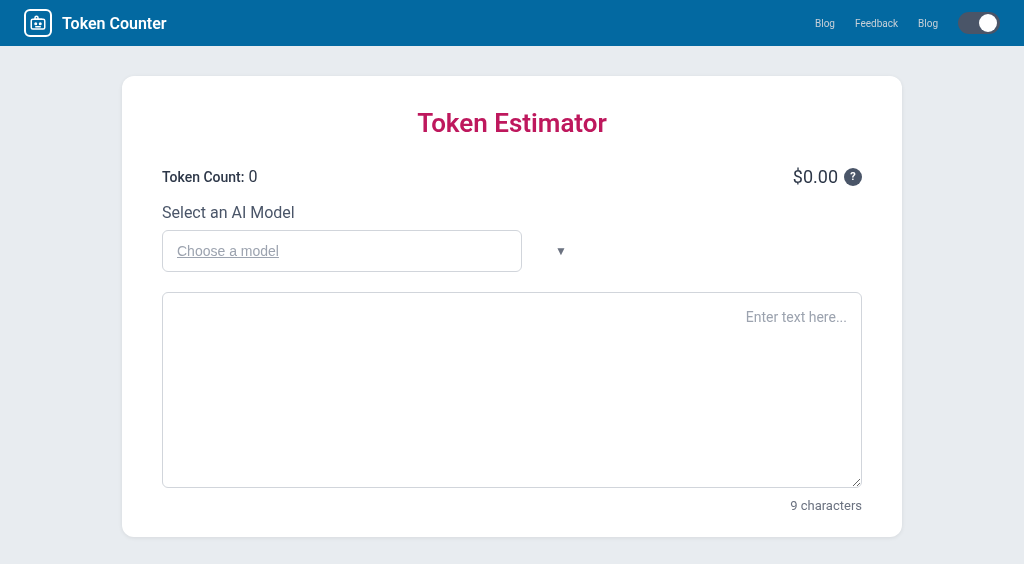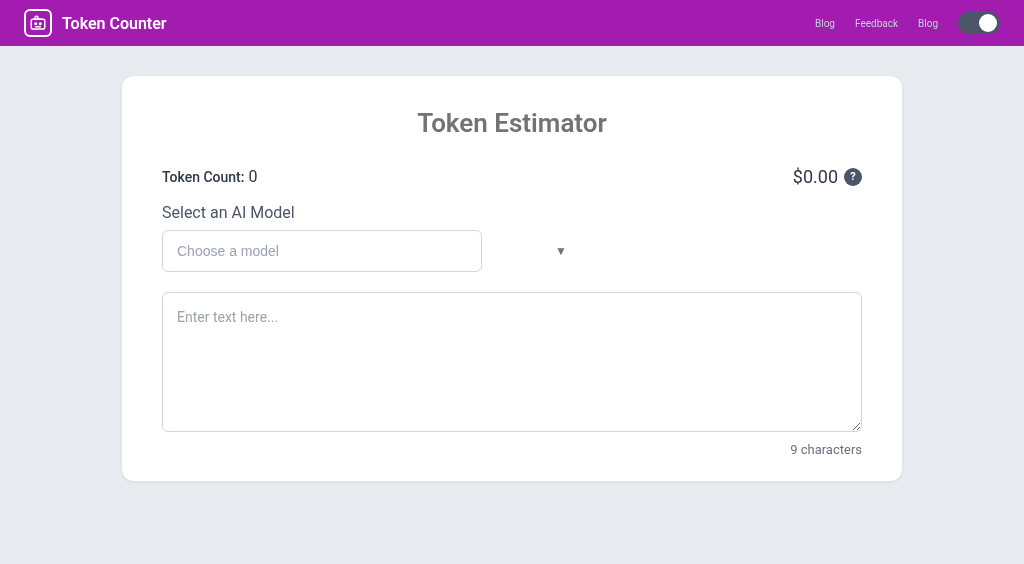--- a/index.html
+++ b/index.html
@@ -11,21 +11,21 @@
     body {
       font-family: -apple-system, BlinkMacSystemFont, 'Segoe UI', Roboto, sans-serif;
       background-color: #e8ecf0;
       min-height: 564px;
       display: flex;
       flex-direction: column;
     }
 
     
     .navbar {
-      background-color: #a21caf;
+      background-color: #0369a1;
       height: 46px;
       display: flex;
       align-items: center;
       padding: 0 24px;
       justify-content: space-between;
       gap: 36px;
     }
 
     .navbar-brand {
       display: flex;
@@ -99,21 +99,21 @@
       padding: 32px 40px 24px 40px;
       width: 780px;
       max-width: 100%;
       box-shadow: 0 1px 4px rgba(0,0,0,0.08);
     }
 
     .card-title {
       text-align: center;
       font-size: 26px;
       font-weight: 600;
-      color: #737373;
+      color: #be185d;
       margin-bottom: 28px;
     }
 
     .stats-row {
       display: flex;
       justify-content: space-between;
       align-items: center;
       margin-bottom: 16px;
     }
 
@@ -165,31 +165,32 @@
       color: #4a5568;
       margin-bottom: 8px;
     }
 
     .model-select-wrapper {
       position: relative;
       margin-bottom: 20px;
     }
 
     .model-select {
-      width: 320px;
+      width: 360px;
       height: 42px;
       border: 1px solid #d1d5db;
       border-radius: 6px;
       padding: 0 36px 0 14px;
       font-size: 14px;
       color: #9ca3af;
       background-color: #ffffff;
       appearance: none;
       cursor: pointer;
       outline: none;
+      text-decoration: underline;
     }
 
     .select-arrow {
       position: absolute;
       right: 295px;
       top: 50%;
       transform: translateY(-50%);
       pointer-events: none;
       color: #6b7280;
       font-size: 12px;
@@ -201,30 +202,31 @@
       font-weight: 600;
       margin-bottom: 8px;
     }
 
     .text-area-wrapper {
       position: relative;
     }
 
     .text-input {
       width: 100%;
-      height: 140px;
+      height: 196px;
       border: 1px solid #d1d5db;
       border-radius: 6px;
       padding: 14px;
       font-size: 14px;
       color: #374151;
       resize: both;
       outline: none;
       font-family: inherit;
       line-height: 1.5;
+      text-align: right;
     }
 
     .text-input::placeholder {
       color: #9ca3af;
     }
 
     .char-count {
       text-align: right;
       font-size: 13px;
       color: #6b7280;

